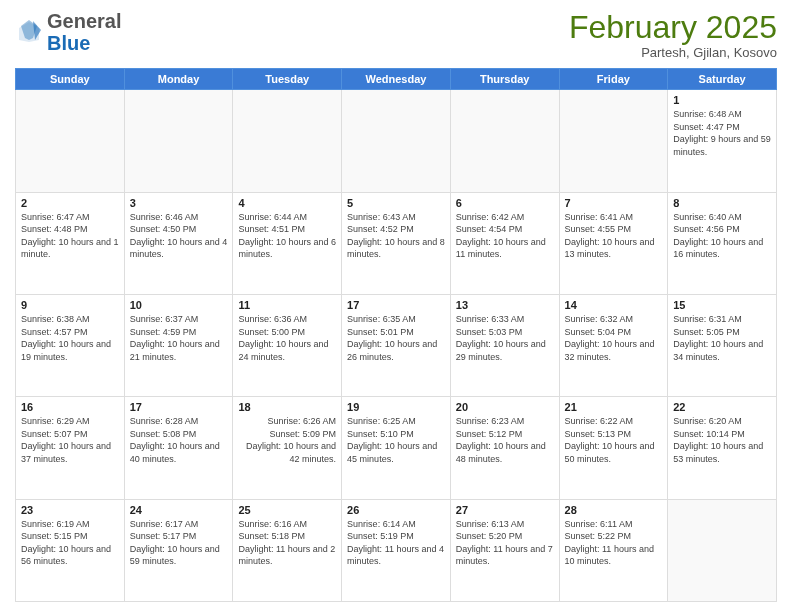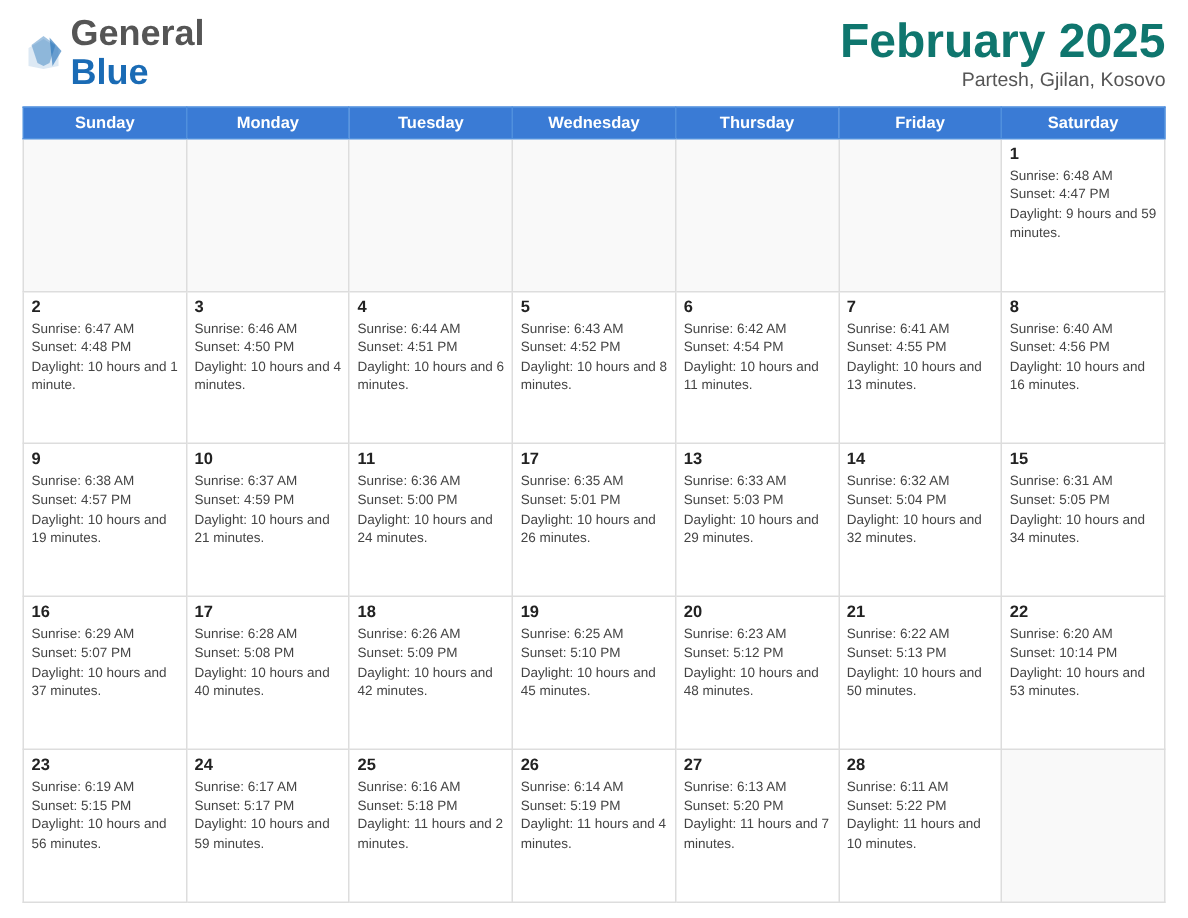--- a/index.html
+++ b/index.html
@@ -22,37 +22,37 @@
       justify-content: space-between;
       align-items: flex-start;
       margin-bottom: 8px;
     }
     .logo {
       display: flex;
       align-items: center;
       gap: 4px;
     }
     .logo-text {
-      font-size: 24px;
+      font-size: 20px;
       font-weight: bold;
       line-height: 1.1;
     }
     .logo-general { color: #555; }
     .logo-blue { color: #1a6bb5; }
     .logo-icon {
       width: 28px;
       height: 28px;
     }
     .title-block {
       text-align: right;
     }
     .month-title {
       font-size: 32px;
-      font-weight: bold;
-      color: #0f766e;
+      font-weight: normal;
+      color: #4d7c0f;
       line-height: 1.1;
     }
     .subtitle {
       font-size: 13px;
       color: #555;
     }
     .calendar {
       flex: 1;
       border: 1px solid #ccc;
       border-collapse: collapse;
@@ -253,21 +253,21 @@
 Daylight: 10 hours and 37 minutes.</div>
           </td>
           <td>
             <span class="day-num">17</span>
             <div class="day-info" style="white-space: pre-line;">Sunrise: 6:28 AM
 Sunset: 5:08 PM
 Daylight: 10 hours and 40 minutes.</div>
           </td>
           <td>
             <span class="day-num">18</span>
-            <div class="day-info" style="white-space: pre-line;">Sunrise: 6:26 AM
+            <div class="day-info" style="white-space: pre-line; text-align: right;">Sunrise: 6:26 AM
 Sunset: 5:09 PM
 Daylight: 10 hours and 42 minutes.</div>
           </td>
           <td>
             <span class="day-num">19</span>
             <div class="day-info" style="white-space: pre-line;">Sunrise: 6:25 AM
 Sunset: 5:10 PM
 Daylight: 10 hours and 45 minutes.</div>
           </td>
           <td>

